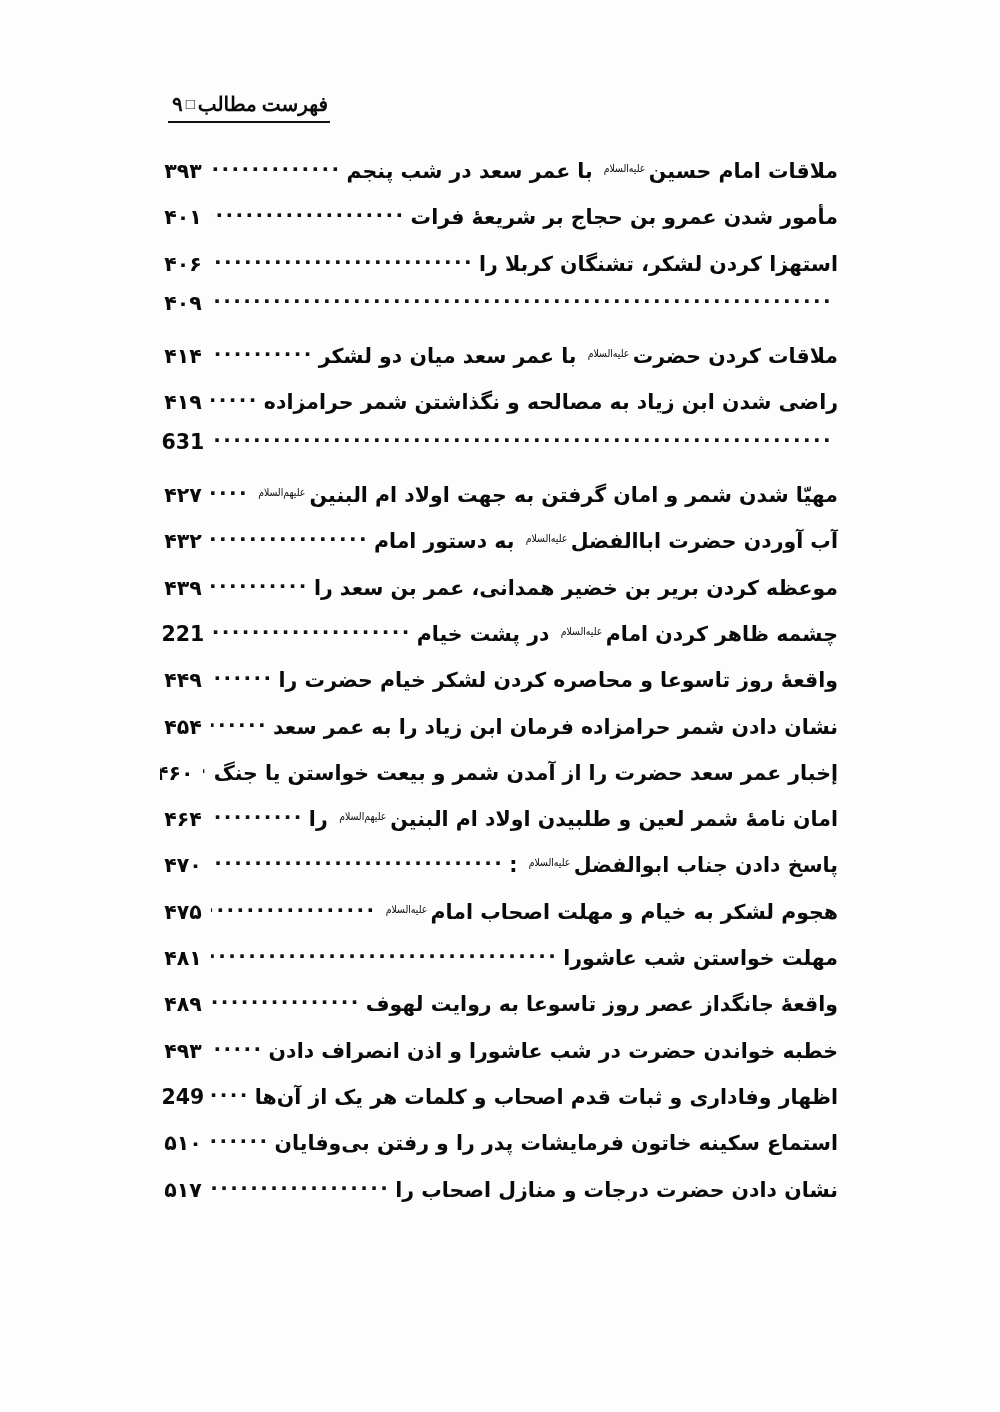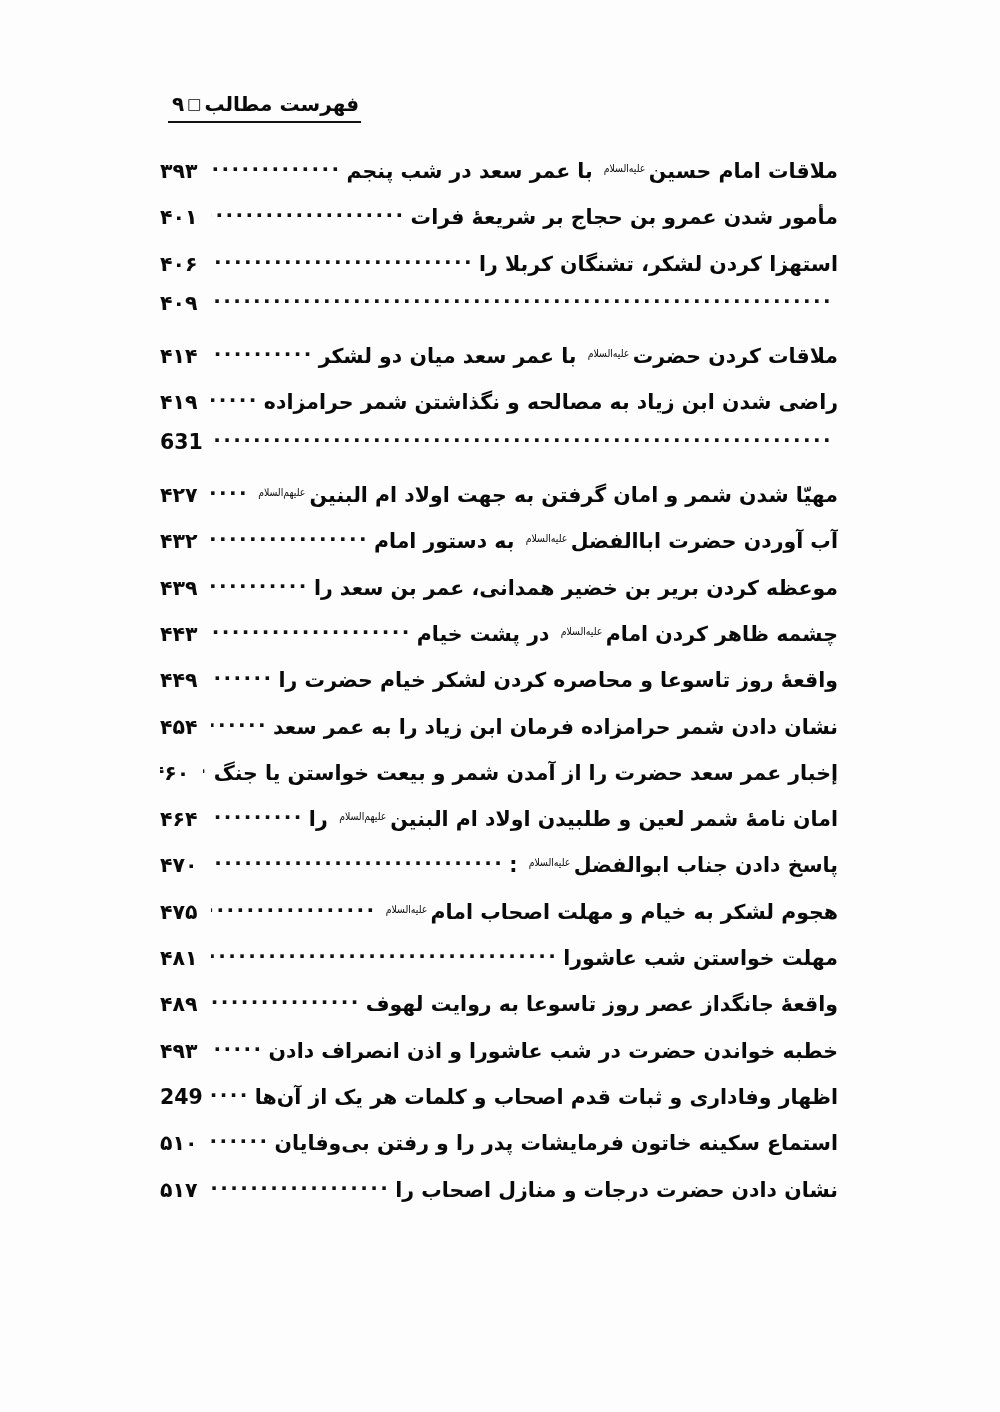--- a/index.html
+++ b/index.html
@@ -24,20 +24,21 @@
   }
 
   
   .running-head {
     position: absolute;
     top: 92px;
     left: 168px;
     width: 400px;
     direction: rtl;
     text-align: left;
+    font-family: Liberation Serif, serif;
   }
   .running-head-inner {
     display: inline-block;
     border-bottom: 2px solid #111;
     padding-bottom: 5px;
     padding-left: 4px;
     padding-right: 2px;
     white-space: nowrap;
   }
   .running-head-text {
@@ -108,21 +109,21 @@
     white-space: nowrap;
     color: #111;
   }
 
   .entry-page {
     flex: 0 0 auto;
     font-size: 20.5px;
     font-weight: bold;
     direction: ltr;
     unicode-bidi: isolate;
-    text-align: left;
+    text-align: center;
     min-width: 46px;
   }
 
   
   .honorific {
     font-size: 11px;
     font-weight: normal;
     vertical-align: 6px;
     letter-spacing: -0.5px;
     display: inline-block;
@@ -186,21 +187,21 @@
         <span class="entry-page">۴۳۲</span>
       </div>
       <div class="toc-entry">
         <span class="entry-title"><span>موعظه کردن بریر بن خضیر همدانی، عمر بن سعد را</span></span>
         <span class="entry-leader"></span>
         <span class="entry-page">۴۳۹</span>
       </div>
       <div class="toc-entry">
         <span class="entry-title"><span>چشمه ظاهر کردن امام</span><span class="honorific">علیه‌السلام</span><span> در پشت خیام</span></span>
         <span class="entry-leader"></span>
-        <span class="entry-page">۴۴۳</span>
+        <span class="entry-page">221</span>
       </div>
       <div class="toc-entry">
         <span class="entry-title"><span>واقعهٔ روز تاسوعا و محاصره کردن لشکر خیام حضرت را</span></span>
         <span class="entry-leader"></span>
         <span class="entry-page">۴۴۹</span>
       </div>
       <div class="toc-entry">
         <span class="entry-title"><span>نشان دادن شمر حرامزاده فرمان ابن زیاد را به عمر سعد</span></span>
         <span class="entry-leader"></span>
         <span class="entry-page">۴۵۴</span>

